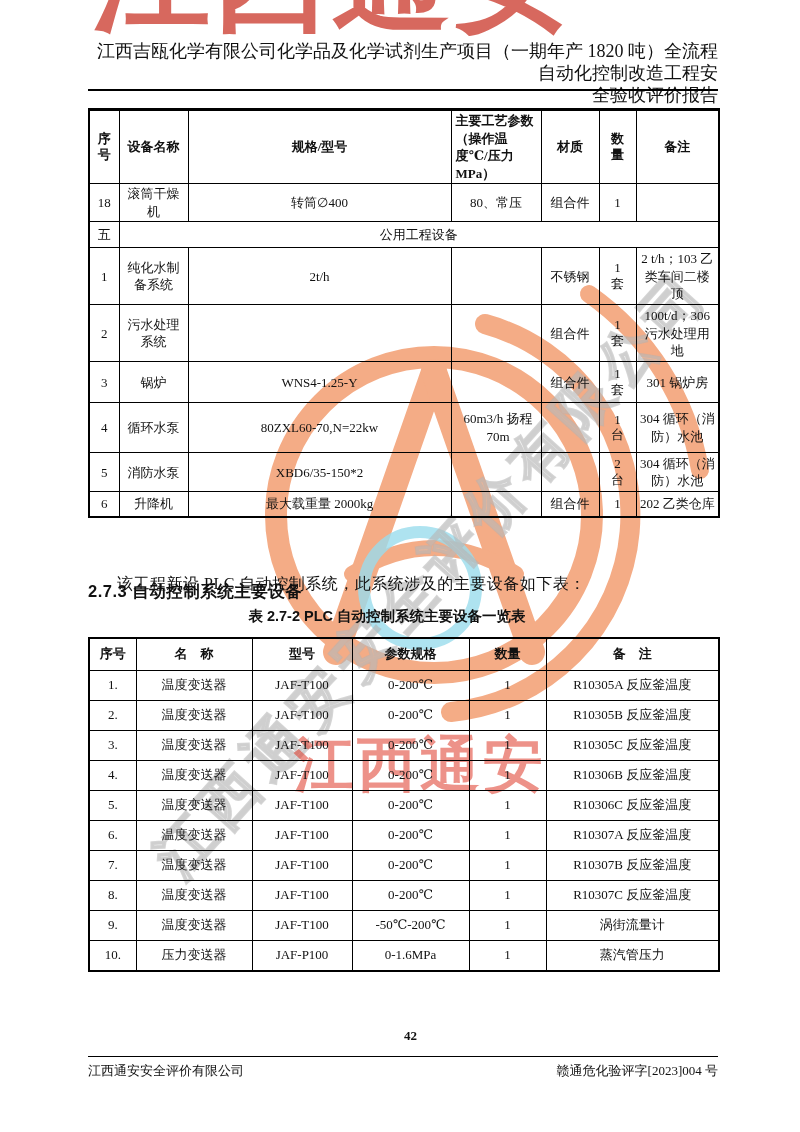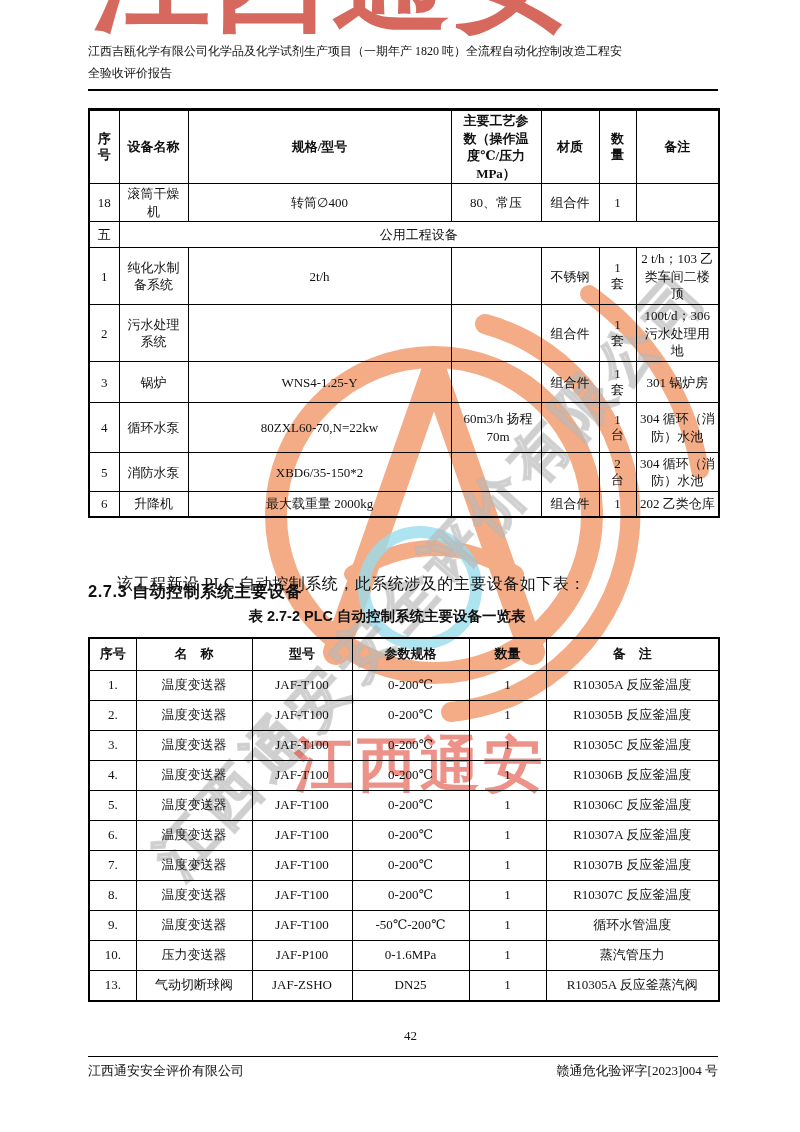--- a/index.html
+++ b/index.html
@@ -10,45 +10,45 @@
   .wm-gray{position:absolute;left:138px;top:842px;font-family:"Liberation Sans","DejaVu Sans",sans-serif;
            font-weight:bold;font-size:58px;letter-spacing:8px;white-space:nowrap;
            color:rgba(210,210,210,0.28);-webkit-text-stroke:2px rgba(178,178,178,0.55);
            transform:rotate(-48deg);transform-origin:0 0;}
   .wm-red-mid{position:absolute;left:294px;top:735px;font-family:"Liberation Sans","DejaVu Sans",sans-serif;
            font-weight:bold;font-size:60px;letter-spacing:3px;line-height:1;color:rgba(222,57,40,0.55);white-space:nowrap;}
   .wm-red-top{position:absolute;left:92px;top:-82px;font-family:"Liberation Sans","DejaVu Sans",sans-serif;
            font-weight:bold;font-size:118px;letter-spacing:2px;line-height:1;color:rgba(198,40,26,0.7);white-space:nowrap;}
   
   .content{position:absolute;inset:0;z-index:2;}
-  .doc-header{position:absolute;left:88px;top:40px;width:630px;text-align:left;
-              font-size:12px;line-height:22px;}
+  .doc-header{position:absolute;left:88px;top:40px;width:630px;text-align:right;
+              font-size:18px;line-height:22px;}
   .header-rule{position:absolute;left:88px;top:89px;width:630px;height:0;border-top:2px solid #000;}
   table{border-collapse:collapse;table-layout:fixed;background:transparent;}
   .t1{position:absolute;left:88px;top:108px;width:630px;border:2px solid #000;border-top-width:3px;}
   .t1 th,.t1 td{border:1px solid #000;text-align:center;vertical-align:middle;
                 font-size:13px;line-height:1.35;padding:1px 2px;word-break:break-word;}
   .t1 th{font-weight:bold;}
-  .t1 th.wrapleft{text-align:center;padding:1px 12px;}
+  .t1 th.wrapleft{text-align:left;padding:1px 4px;}
   .h-hd{height:72px}.h-30{height:30px}.h-26{height:26px}.h-57{height:57px}
   .h-41{height:41px}.h-50{height:50px}.h-39{height:39px}.h-25{height:25px}
   .stack{display:inline-block;width:1.1em;word-break:break-all;line-height:1.2;}
   .pleft{text-align:center;white-space:pre-line;line-height:2;padding-left:6px !important;}
   .sec-heading{position:absolute;left:88px;top:541px;font-family:"Liberation Sans","DejaVu Sans",sans-serif;
                font-weight:bold;font-size:16.5px;letter-spacing:0.5px;margin-top:40px;}
   .para{position:absolute;left:88px;top:574px;width:630px;margin:0;padding-left:29px;
         font-size:16px;letter-spacing:0.5px;}
   .caption{position:absolute;left:72px;top:607px;width:630px;text-align:center;
            font-family:"Liberation Sans","DejaVu Sans",sans-serif;font-weight:bold;font-size:14.5px;}
   .t2{position:absolute;left:88px;top:637px;width:630px;border:2px solid #000;}
   .t2 th,.t2 td{border:1px solid #000;text-align:center;vertical-align:middle;
                 font-size:13px;line-height:1.3;padding:1px 2px;}
   .t2 th{height:29px;font-weight:bold;}
   .t2 td{height:27px;}
-  .pageno{position:absolute;left:88px;top:1028px;width:645px;text-align:center;font-size:13px;}
+  .pageno{position:absolute;left:88px;top:1028px;width:645px;text-align:center;font-size:13px;font-weight:bold;}
   .footer-rule{position:absolute;left:88px;top:1056px;width:630px;height:0;border-top:1.5px solid #000;}
   .doc-footer{position:absolute;left:88px;top:1062px;width:630px;display:flex;
               justify-content:space-between;font-size:13px;}
 </style>
 </head>
 <body>
 
 <div class="page">
 
   <div class="wm">
@@ -254,37 +254,29 @@
             <td>0-200℃</td>
             <td>1</td>
             <td>R10307C 反应釜温度</td>
           </tr>
           <tr>
             <td>9.</td>
             <td>温度变送器</td>
             <td>JAF-T100</td>
             <td>-50℃-200℃</td>
             <td>1</td>
-            <td>循环水管温度</td>
+            <td>涡街流量计</td>
           </tr>
           <tr>
             <td>10.</td>
             <td>压力变送器</td>
             <td>JAF-P100</td>
             <td>0-1.6MPa</td>
             <td>1</td>
             <td>蒸汽管压力</td>
-          </tr>
-          <tr>
-            <td>13.</td>
-            <td>气动切断球阀</td>
-            <td>JAF-ZSHO</td>
-            <td>DN25</td>
-            <td>1</td>
-            <td>R10305A 反应釜蒸汽阀</td>
           </tr>
         </tbody>
     </table>
 
     <div class="pageno">42</div>
     <div class="footer-rule"></div>
     <div class="doc-footer">
       <span>江西通安安全评价有限公司</span>
       <span>赣通危化验评字[2023]004 号</span>
     </div>

